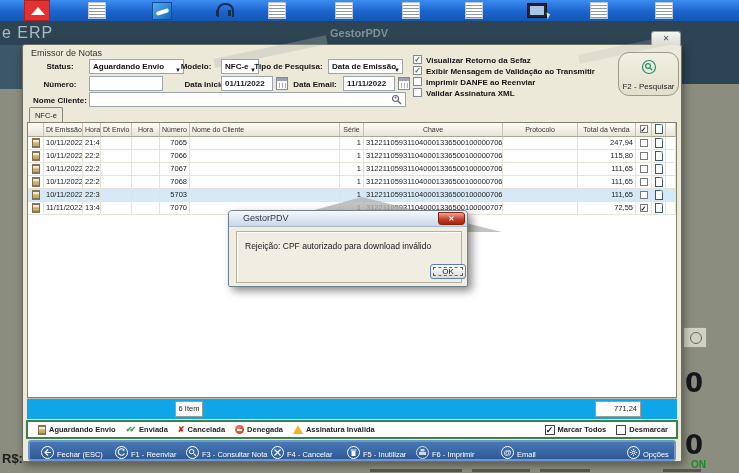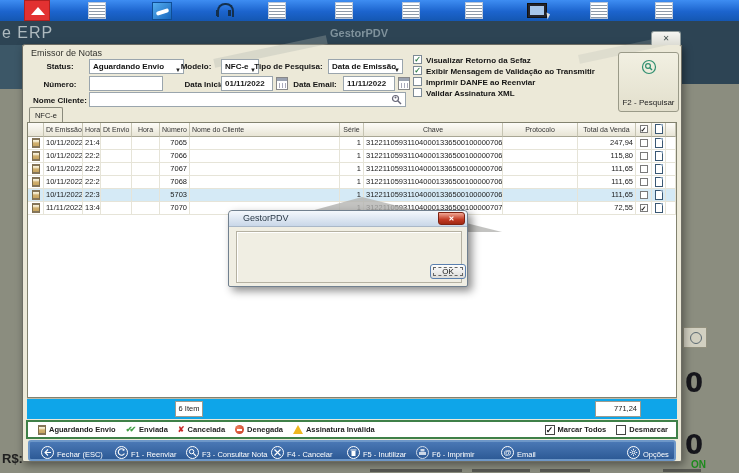--- a/index.html
+++ b/index.html
@@ -44,21 +44,21 @@
 
   .flabel{position:absolute;font-weight:bold;font-size:8px;text-align:center;color:#141414}
   .dd{position:absolute;height:15px;background:#fff;border:1px solid #9aa5ad;font-size:8px;font-weight:bold;line-height:13px;padding-left:3px;color:#111}
   .dd .arr{position:absolute;right:2px;top:4px;font-size:6px;color:#222}
   .tinput{position:absolute;height:15px;background:#fff;border:1px solid #9aa5ad;font-size:8px;font-weight:bold;line-height:13px;padding-left:3px}
   .calico{position:absolute;width:12px;height:13px;background:#fff;border:1px solid #888}
   .calico::before{content:"";position:absolute;left:0;top:0;width:100%;height:3px;background:#9aa2b0}
   .calico::after{content:"";position:absolute;left:2px;top:5px;width:7px;height:5px;background:repeating-linear-gradient(90deg,#aab 0 1px,transparent 1px 3px)}
   .fcb{position:absolute;width:9px;height:9px;background:#fff;border:1px solid #7d8a95;font-size:8px;line-height:8px;text-align:center;color:#2e7d46;font-weight:bold}
   .fcb-lbl{position:absolute;font-size:8px;font-weight:bold;color:#141414}
-  .f2btn{position:absolute;left:595px;top:7px;width:61px;height:60px;background:linear-gradient(#f2f0e2,#e2dfcc);border:1px solid #9a9a88;border-radius:3px;text-align:center}
+  .f2btn{position:absolute;left:595px;top:7px;width:61px;height:44px;background:linear-gradient(#f2f0e2,#e2dfcc);border:1px solid #9a9a88;border-radius:11px;text-align:center}
   .f2btn .lbl{position:absolute;bottom:4px;width:100%;font-size:8px;color:#222}
 
   .tab{position:absolute;left:6px;top:62px;width:34px;height:16px;background:#ece9d8;border:1px solid #8a8a7c;border-bottom:none;border-radius:2px 2px 0 0;text-align:center;font-size:7.5px;line-height:15px;color:#222}
 
   .tablebox{position:absolute;left:4px;top:77px;width:650px;height:276px;background:#fff;border:1px solid #82826f;overflow:hidden}
   .trow{display:grid;grid-template-columns:16px 39px 18px 31px 28px 30px 150px 24px 139px 75px 58px 16px 14px 1fr;height:13px;font-size:7.5px;line-height:12px}
   .trow.hdr{height:14px;background:linear-gradient(#fdfcf8,#e6e3d3);font-size:7px;color:#333;line-height:13px}
   .trow.hdr>div{border-right:1px solid #c6c4b2;border-bottom:1px solid #a8a694;text-align:center;overflow:hidden}
   .trow>div{border-right:1px solid #e6e4d8;border-bottom:1px solid #e6e4d8;white-space:nowrap;overflow:hidden;padding:0 2px}
   .trow .num{text-align:right}
@@ -407,15 +407,16 @@
 </div>
 
 <svg class="abs wm-tri" width="272" height="40">
   <polygon points="2,38 130,3 270,38" fill="#b4b4b2" opacity="0.8"></polygon>
 </svg>
 
 <div class="abs dialog">
   <div class="dtitle">GestorPDV</div>
   <div class="dclose">✕</div>
   <div class="dpanel">
+    <div class="dmsg">Rejeição: CPF autorizado para download inválido</div>
     <div class="okbtn">OK</div>
   </div>
 </div>
 
 </body></html>

